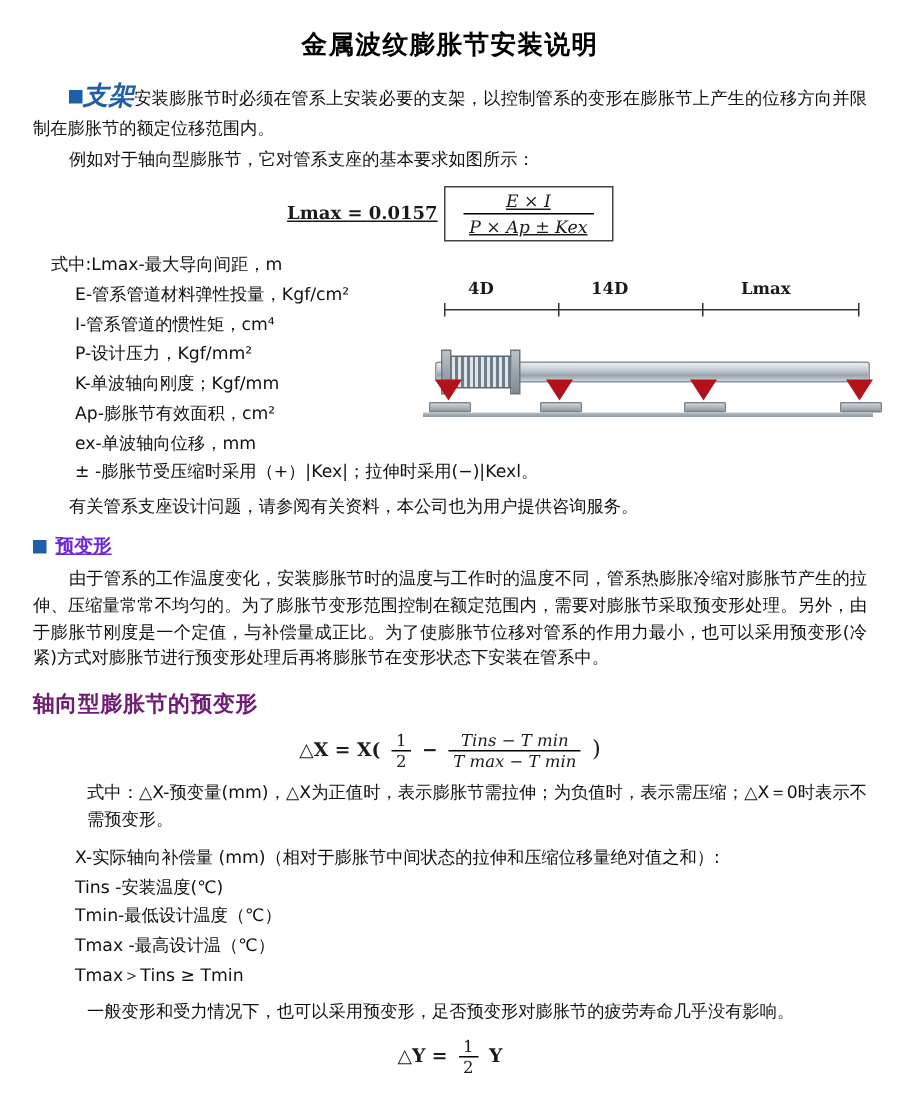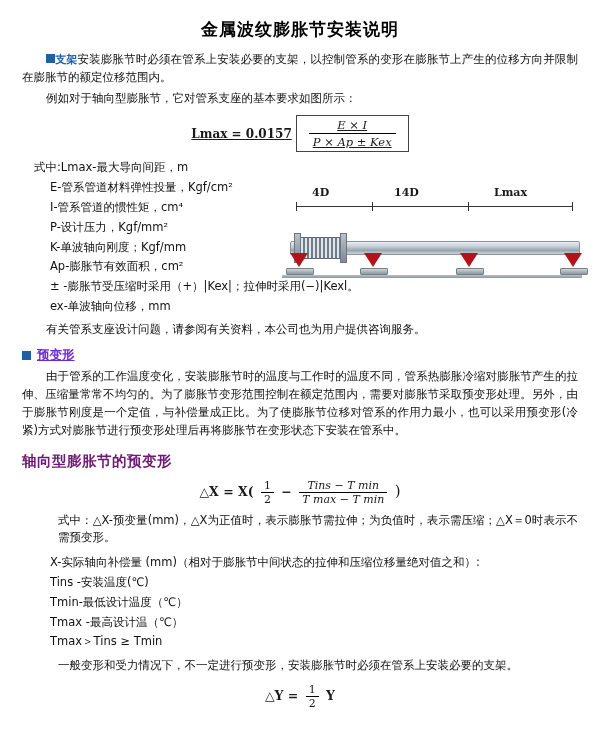--- a/index.html
+++ b/index.html
@@ -247,21 +247,21 @@
   .frac-inline.plain .n, .frac-inline.plain .d { font-style: normal; }
 </style>
 </head>
 <body>
 
 <div class="page">
 
   <div class="doc-title">金属波纹膨胀节安装说明</div>
 
   <div class="para indent2">
-    <span class="sq"></span><span style="color:#1f5fa8;font-weight:bold;font-size:11px;">支架</span><span>安装膨胀节时必须在管系上安装必要的支架，以控制管系的变形在膨胀节上产生的位移方向并限制在膨胀节的额定位移范围内。</span>
+    <span class="sq"></span><span style="color:#1f5fa8;font-weight:bold;font-size:17px;font-style:italic;">支架</span><span>安装膨胀节时必须在管系上安装必要的支架，以控制管系的变形在膨胀节上产生的位移方向并限制在膨胀节的额定位移范围内。</span>
   </div>
 
   <div class="para indent2">例如对于轴向型膨胀节，它对管系支座的基本要求如图所示：</div>
 
   <div class="eq-center">
     <span class="formula">
       <span class="lhs">Lmax = 0.0157</span>
       <span class="boxed">
         <span class="frac">
           <span class="num">E × I</span>
@@ -271,22 +271,22 @@
     </span>
   </div>
 
   <div class="deflist">
     <div class="defline first">式中:Lmax-最大导向间距，m</div>
     <div class="defline">E-管系管道材料弹性投量，Kgf/cm²</div>
     <div class="defline">I-管系管道的惯性矩，cm⁴</div>
     <div class="defline">P-设计压力，Kgf/mm²</div>
     <div class="defline">K-单波轴向刚度；Kgf/mm</div>
     <div class="defline">Ap-膨胀节有效面积，cm²</div>
+    <div class="defline">ex-单波轴向位移，mm</div>
     <div class="defline">± -膨胀节受压缩时采用（+）|Kex|；拉伸时采用(−)|Kexl。</div>
-    <div class="defline">ex-单波轴向位移，mm</div>
   </div>
 
   <div class="para indent2" style="margin-top:4px;">有关管系支座设计问题，请参阅有关资料，本公司也为用户提供咨询服务。</div>
 
   <div class="figure-wrap">
     <div class="fig-labels">
       <span class="lbl-4d">4D</span>
       <span class="lbl-14d">14D</span>
       <span class="lbl-lmax">Lmax</span>
     </div>
@@ -352,21 +352,21 @@
   <div class="para" style="margin-left:36px;margin-top:6px;">式中：△X-预变量(mm)，△X为正值时，表示膨胀节需拉伸；为负值时，表示需压缩；△X＝0时表示不需预变形。</div>
 
   <div class="deflist" style="margin-top:6px;">
     <div class="defline">X-实际轴向补偿量 (mm)（相对于膨胀节中间状态的拉伸和压缩位移量绝对值之和）:</div>
     <div class="defline">Tins -安装温度(℃)</div>
     <div class="defline">Tmin-最低设计温度（℃）</div>
     <div class="defline">Tmax -最高设计温（℃）</div>
     <div class="defline">Tmax＞Tins ≥ Tmin</div>
   </div>
 
-  <div class="para" style="margin-left:36px;margin-top:5px;">一般变形和受力情况下，不一定进行预变形，安装膨胀节时必须在管系上安装必要的支架。</div>
+  <div class="para" style="margin-left:36px;margin-top:5px;">一般变形和受力情况下，也可以采用预变形，足否预变形对膨胀节的疲劳寿命几乎没有影响。</div>
 
 
   <div class="eq-center">
     <span class="formula-small">
       <span>△Y =</span>
       <span class="frac-inline plain">
         <span class="n">1</span>
         <span class="d">2</span>
       </span>
       <span>Y</span>

